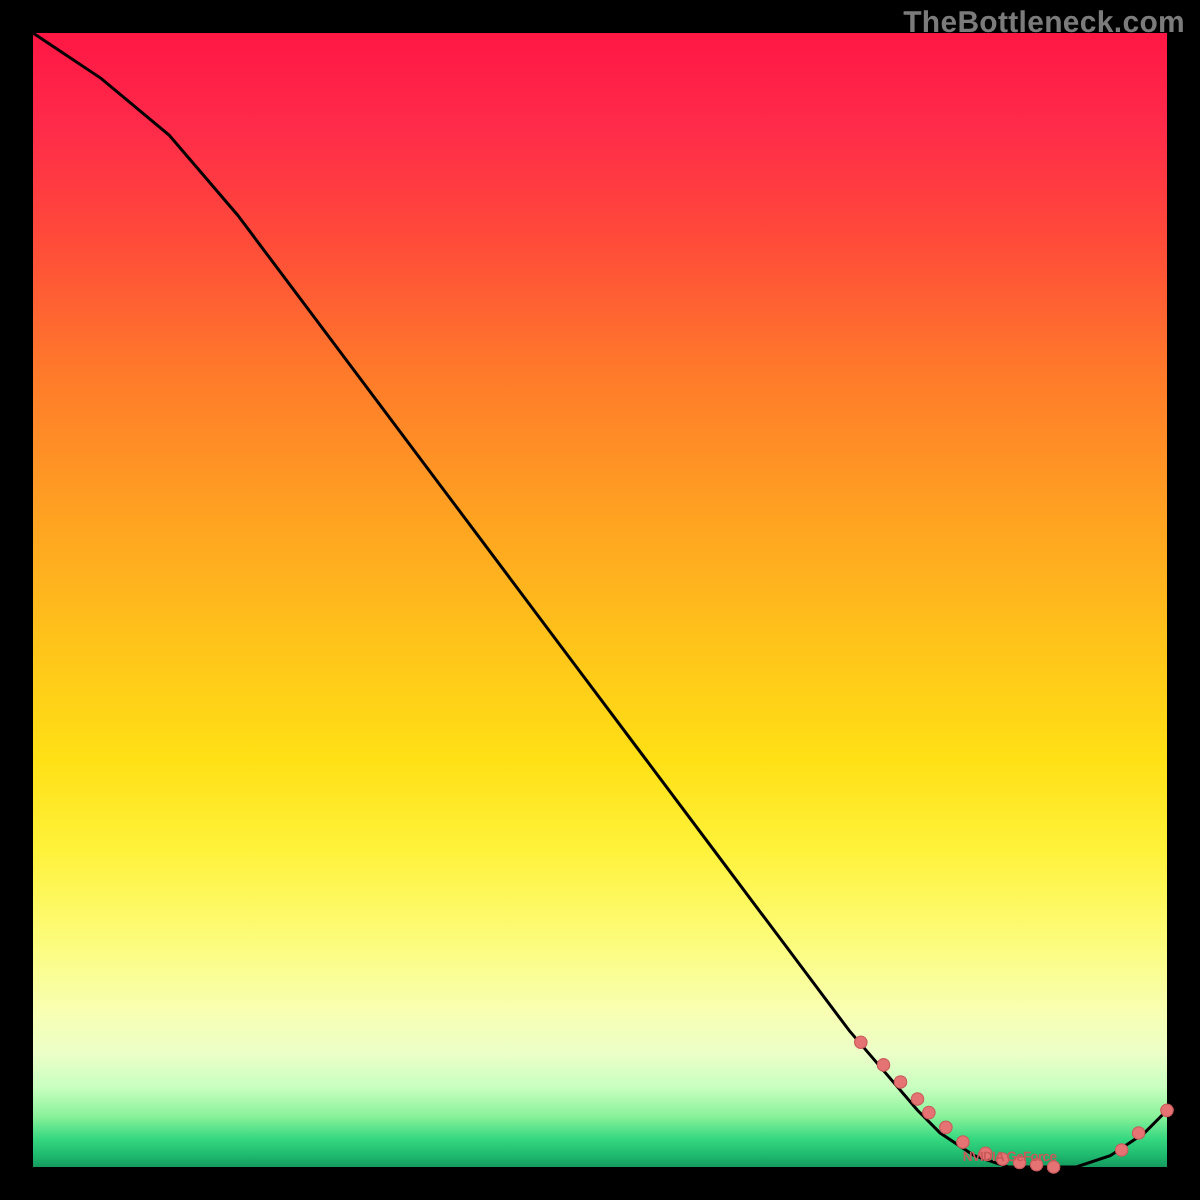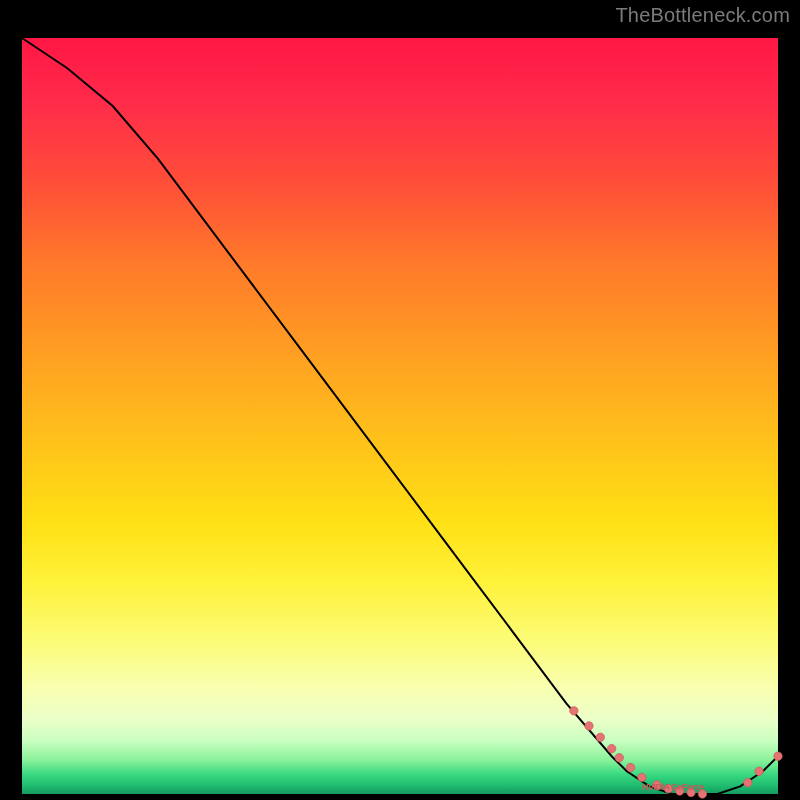--- a/index.html
+++ b/index.html
@@ -16,29 +16,29 @@
     width: 800px;
     height: 800px;
     background: #000;
   }
   .watermark {
     position: absolute;
     top: 4px;
     right: 10px;
     color: #7b7b7b;
     font-size: 20px;
-    font-weight: 400;
+    font-weight: 700;
     letter-spacing: 0.2px;
     z-index: 5;
     margin-left: 16px;
   }
   .plot-area {
     position: absolute;
     left: 22px;
-    top: 38px;
+    top: 22px;
     width: 756px;
     height: 756px;
     
     background: linear-gradient(
       to bottom,
       #ff1744 0%,
       #ff2a4a 8%,
       #ff4a3a 18%,
       #ff7a2a 30%,
       #ffa022 42%,

